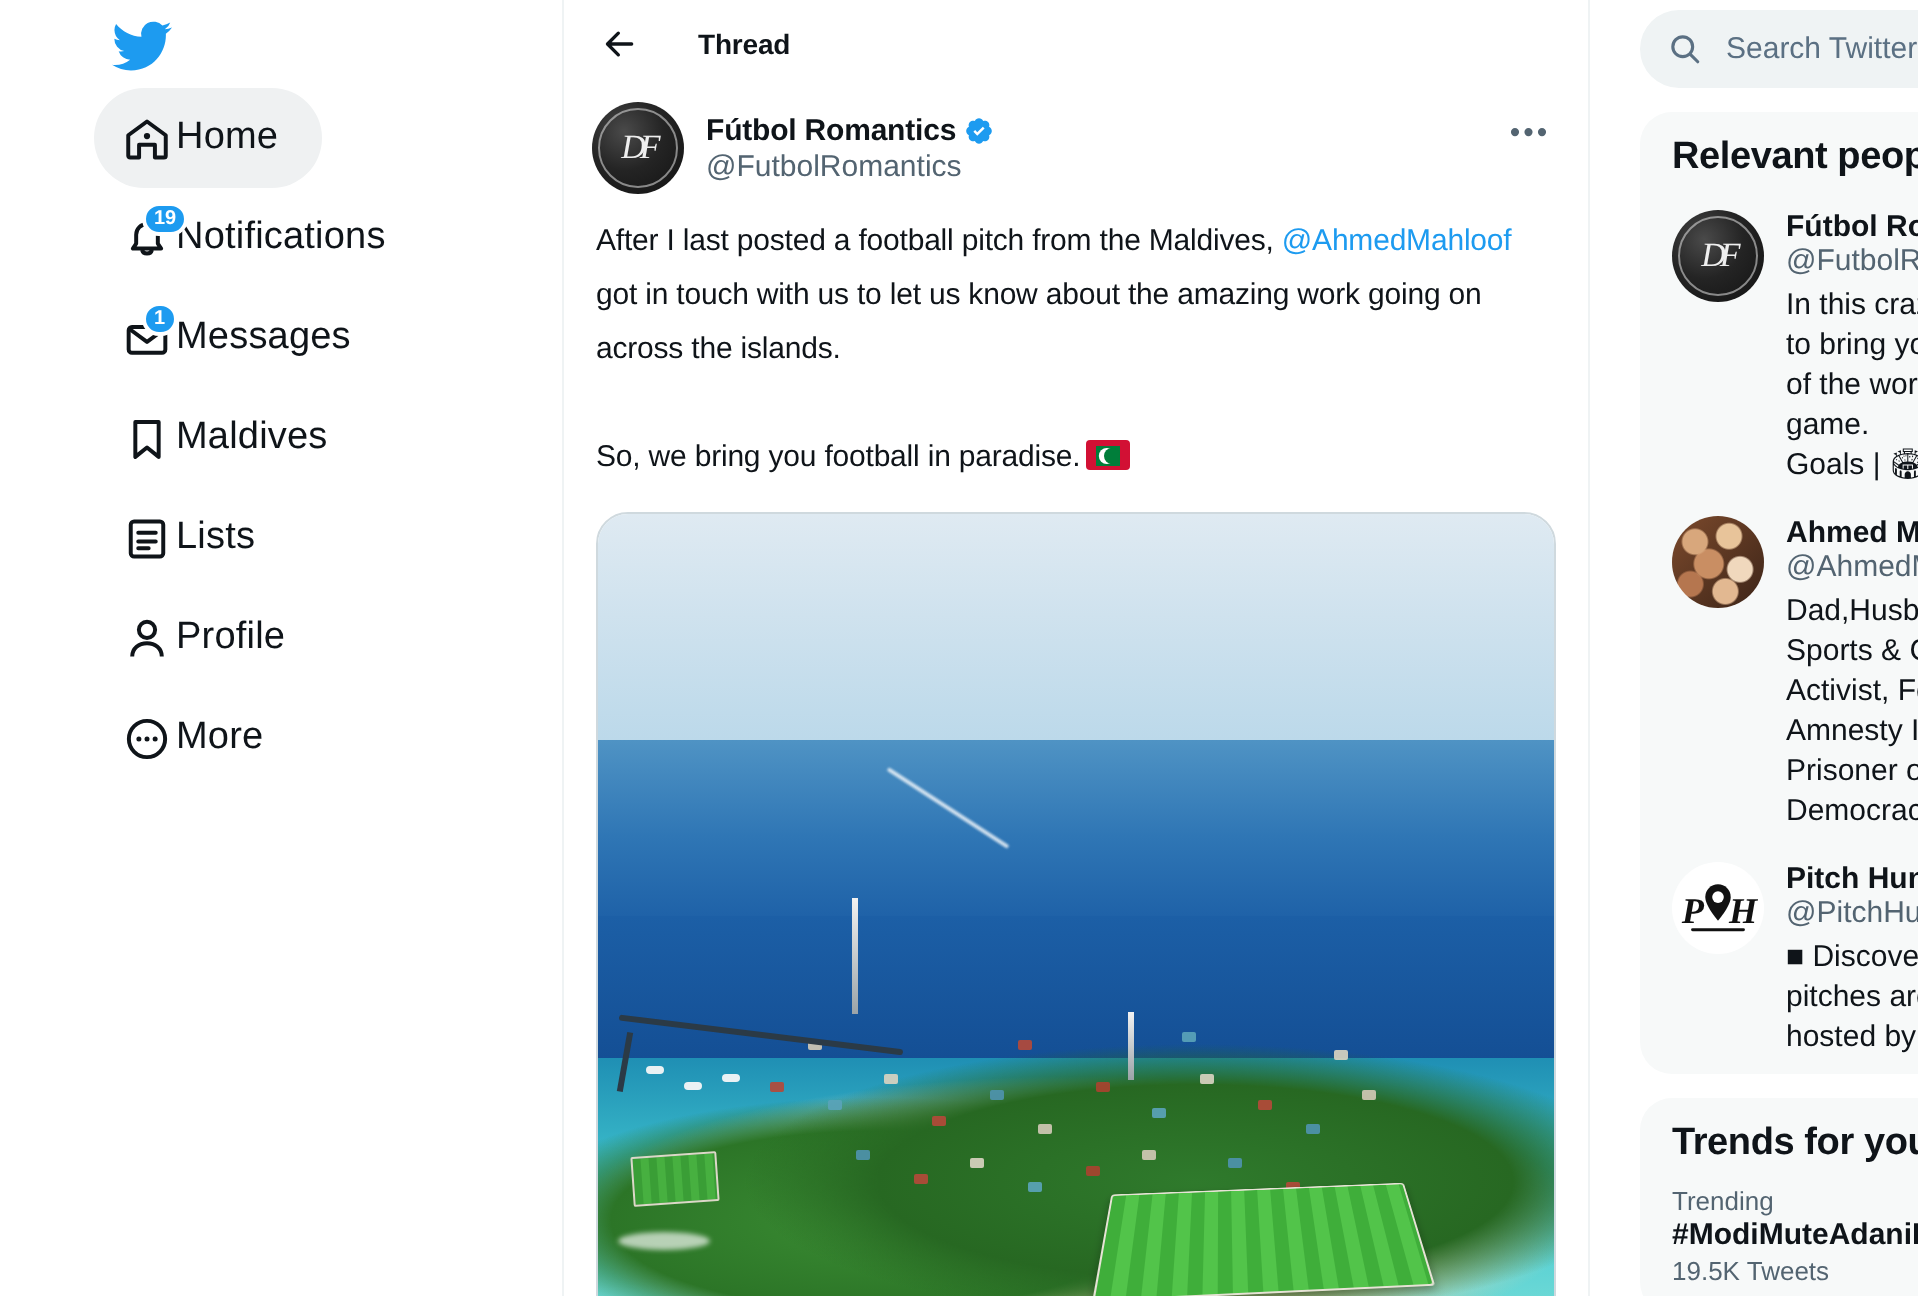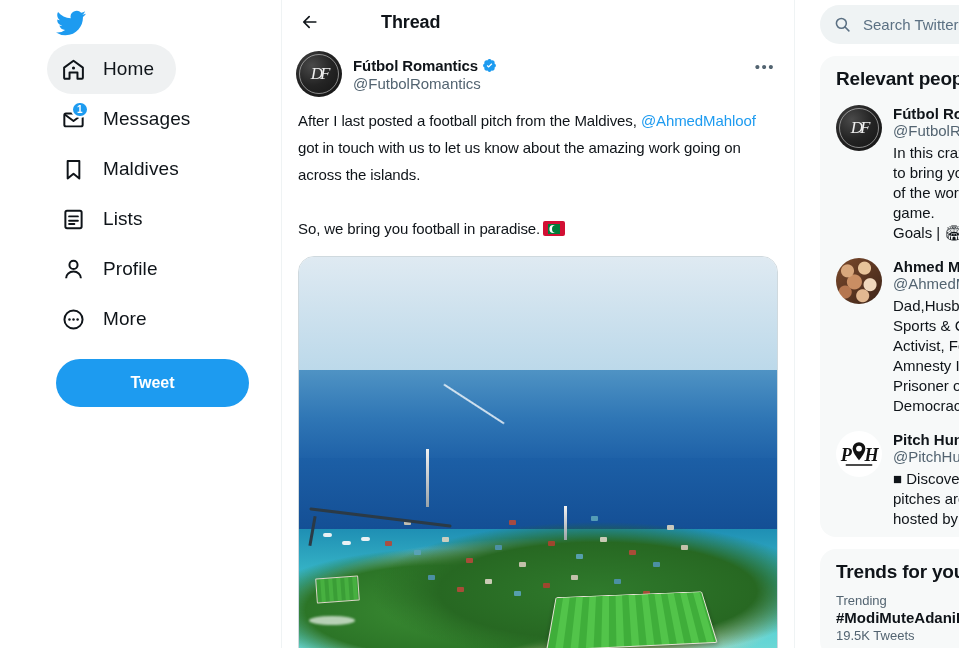--- a/index.html
+++ b/index.html
@@ -18,21 +18,21 @@
     padding: 2px 0 0 0;
     display: flex; flex-direction: column;
     align-items: flex-start;
     background: #fff;
   }
   .logo-row { width: 100%; padding: 6px 0 6px 56px; }
   .tw-logo { width: 30px; height: 30px; display: block; }
   .nav { width: 100%; display: flex; flex-direction: column; align-items: flex-start; }
   .nav-item {
     display: flex; align-items: center;
-    gap: 17px;
+    gap: 2px;
     height: 50px;
     margin-left: 47px;
     padding: 0 22px 0 13px;
     border-radius: 999px;
     cursor: pointer;
     white-space: nowrap;
   }
   .nav-item.active { background: #eff1f2; }
   .nav-ico {
     width: 26px; height: 26px; flex: 0 0 26px;
@@ -74,21 +74,21 @@
   }
   .thread-head {
     height: 44px; display: flex; align-items: center;
     gap: 28px; padding: 0 17px;
     background: rgba(255,255,255,.9);
   }
   .back-btn {
     width: 22px; height: 22px; cursor: pointer;
     display: flex; align-items: center; justify-content: center;
   }
-  .thread-title { font-size: 18px; font-weight: 700; letter-spacing: -.1px; margin-left: 32px; }
+  .thread-title { font-size: 14px; font-weight: 700; letter-spacing: -.1px; }
 
   .tweet-head { display: flex; align-items: flex-start; padding: 7px 14px 0 14px; }
   .avatar-crest {
     width: 46px; height: 46px; flex: 0 0 46px; border-radius: 50%;
     background: radial-gradient(circle at 35% 32%, #4a4a4a 0%, #242424 45%, #111 100%);
     position: relative; overflow: hidden;
   }
   .crest-ring {
     position: absolute; inset: 3px; border-radius: 50%;
     border: 1px solid rgba(225,225,225,.55);
@@ -250,20 +250,30 @@
         <span class="nav-ico">
           <svg width="25" height="25" viewBox="0 0 24 24" fill="none" stroke="#0f1419" stroke-width="1.9" stroke-linejoin="round">
             <path d="M3 10.2 12 3.6l9 6.6V20a.9.9 0 01-.9.9h-4.3v-6.1H8.2v6.1H3.9A.9.9 0 013 20z"></path>
             <circle cx="12" cy="10.6" r="1.5" fill="#0f1419" stroke="none"></circle>
           </svg>
         </span>
         <span class="nav-label">Home</span>
       </div>
 
 
+      <div class="nav-item">
+        <span class="nav-ico">
+          <svg width="25" height="25" viewBox="0 0 24 24" fill="none" stroke="#0f1419" stroke-width="1.9" stroke-linejoin="round">
+            <path d="M5.2 16.6h13.6l-1.6-2.4V10a5.2 5.2 0 10-10.4 0v4.2z"></path>
+            <path d="M9.6 17.2a2.5 2.5 0 004.8 0"></path>
+          </svg>
+          <span class="badge">19</span>
+        </span>
+        <span class="nav-label">Notifications</span>
+      </div>
 
       <div class="nav-item">
         <span class="nav-ico">
           <svg width="25" height="25" viewBox="0 0 24 24" fill="none" stroke="#0f1419" stroke-width="1.9" stroke-linejoin="round">
             <rect x="3.2" y="6.2" width="17.6" height="12.4" rx="1.6"></rect>
             <path d="M3.6 7.2 12 13.4l8.4-6.2"></path>
           </svg>
           <span class="badge">1</span>
         </span>
         <span class="nav-label">Messages</span>
@@ -305,21 +315,20 @@
             <circle cx="8.1" cy="12" r="1.2" fill="#0f1419" stroke="none"></circle>
             <circle cx="12" cy="12" r="1.2" fill="#0f1419" stroke="none"></circle>
             <circle cx="15.9" cy="12" r="1.2" fill="#0f1419" stroke="none"></circle>
           </svg>
         </span>
         <span class="nav-label">More</span>
       </div>
 
     </div>
 
-    <button class="tweet-btn">Tweet</button>
   </nav>
 
   <main class="center">
 
     <div class="thread-head">
       <span class="back-btn">
         <svg width="20" height="20" viewBox="0 0 24 24" fill="none" stroke="#0f1419" stroke-width="2" stroke-linecap="round" stroke-linejoin="round">
           <path d="M19 12H5M11 5.5 4.5 12 11 18.5"></path>
         </svg>
       </span>

